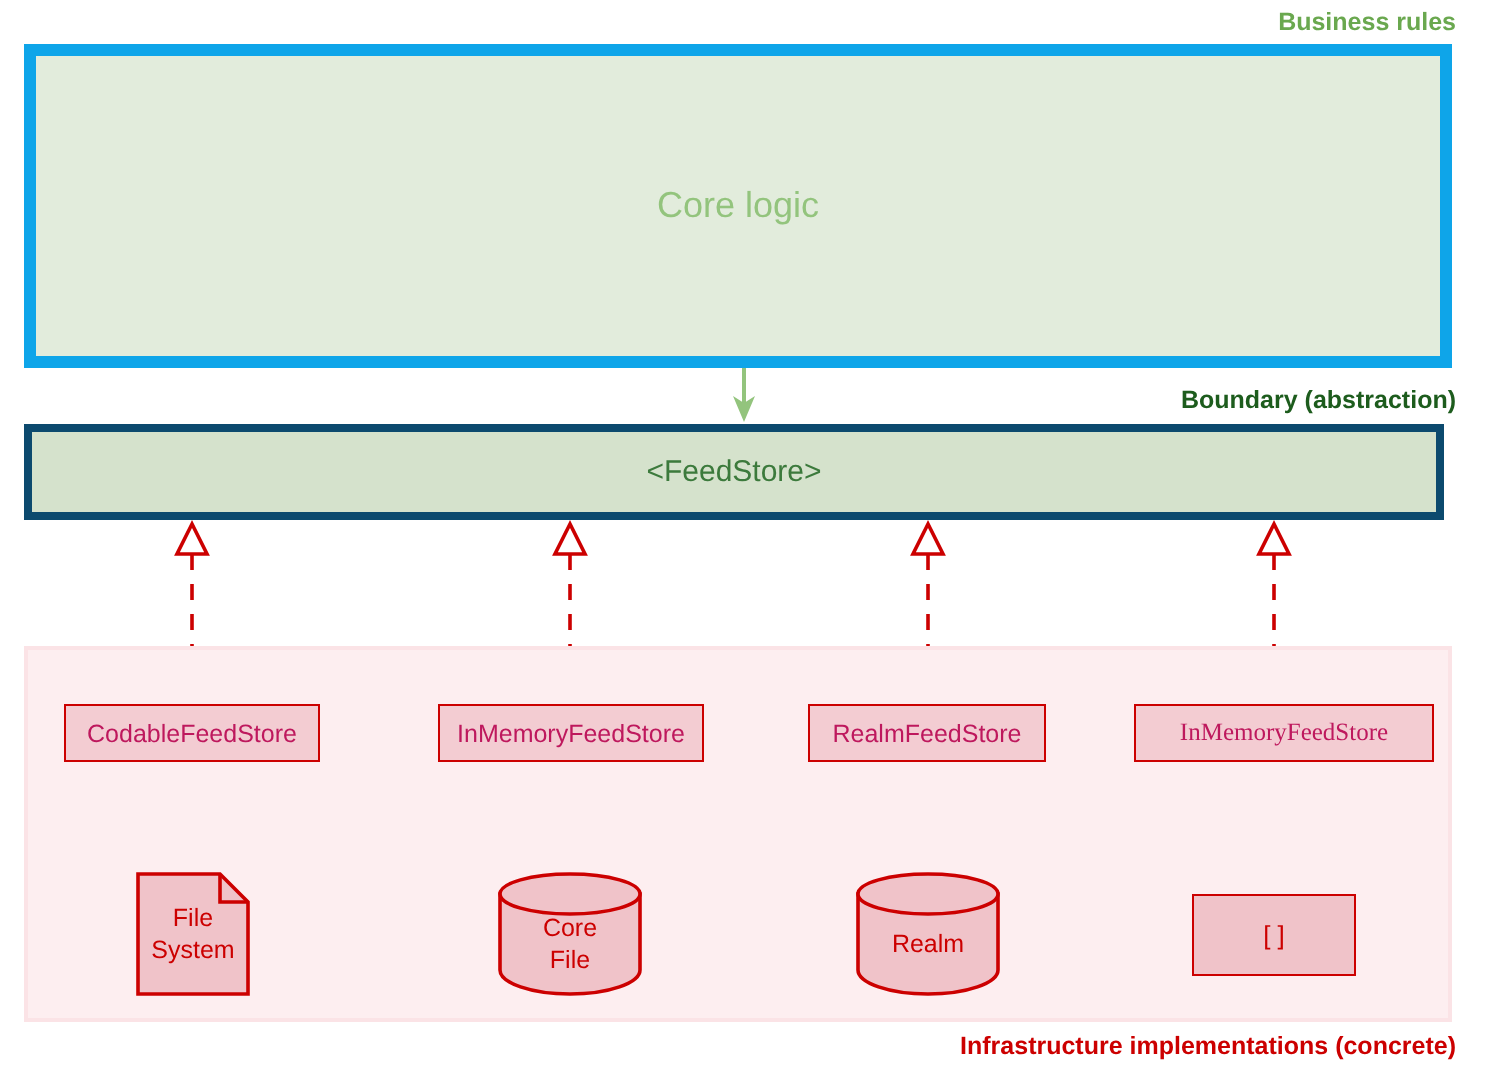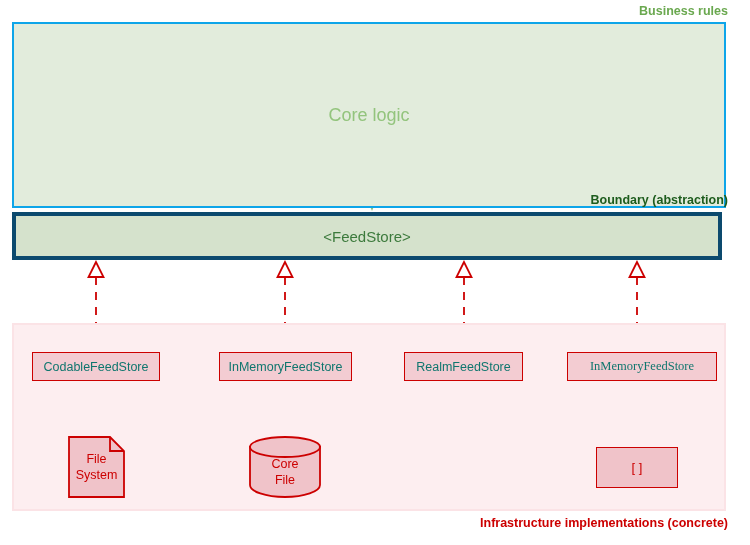--- a/index.html
+++ b/index.html
@@ -10,22 +10,22 @@
   #diagram{position:absolute;left:0;top:0;width:750px;height:545px;}
 
   
   .lbl{position:absolute;white-space:nowrap;font-weight:bold;font-size:12.5px;}
   #business-rules-label{right:22px;top:4px;color:#6aa84f;}
   #boundary-label{right:22px;top:193px;color:#1d5c1d;}
   #infra-label{right:22px;top:516px;color:#cc0000;}
 
   
   #core-logic-box{
-    position:absolute;left:12px;top:22px;width:714px;height:186px;
-    background:#e2ecdc;border:2px solid #0ea5e9;box-sizing:border-box;
+    position:absolute;left:12px;top:22px;width:714px;height:162px;
+    background:#e2ecdc;border:6px solid #0ea5e9;box-sizing:border-box;
   }
   #core-logic-text{
     position:absolute;left:0;right:0;top:50%;transform:translateY(-50%);
     text-align:center;font-size:18px;color:#93c47d;
   }
 
   
   #feedstore-box{
     position:absolute;left:12px;top:212px;width:710px;height:48px;
     background:#d5e2cc;border:4px solid #0c4a6e;box-sizing:border-box;
@@ -39,21 +39,21 @@
   #infra-region{
     position:absolute;left:12px;top:323px;width:714px;height:188px;
     background:#fdeef0;border:2px solid #fbe3e6;box-sizing:border-box;
   }
 
   
   .store-box{
     position:absolute;height:29px;background:#f3ccd2;
     border:1.6px solid #cc0000;box-sizing:border-box;
     display:flex;align-items:center;justify-content:center;
-    font-size:12.5px;color:#0f766e;white-space:nowrap;
+    font-size:12.5px;color:#be185d;white-space:nowrap;
   }
   
   .leaf-rect{
     position:absolute;background:#f0c3c9;border:1.8px solid #cc0000;
     box-sizing:border-box;display:flex;align-items:center;justify-content:center;
     font-size:13px;color:#cc0000;
   }
   .shape-label{
     position:absolute;left:0;right:0;top:50%;transform:translateY(-50%);
     text-align:center;font-size:12.5px;color:#cc0000;line-height:16px;
@@ -143,18 +143,25 @@
     <svg width="72" height="62" viewBox="0 0 72 62">
       <path d="M 1 11 L 1 49 C 1 55.5 16.7 61 36 61 C 55.3 61 71 55.5 71 49 L 71 11 Z" fill="#f0c3c9" stroke="#cc0000" stroke-width="1.8"></path>
       <ellipse cx="36" cy="11" rx="35" ry="10" fill="#f0c3c9" stroke="#cc0000" stroke-width="1.8"></ellipse>
     </svg>
     <div class="shape-label" style="top:58%;">
       <span>Core</span><br>
       <span>File</span>
     </div>
   </div>
 
+  <div class="shape-wrap" style="left:428px;top:436px;width:72px;height:62px;">
+    <svg width="72" height="62" viewBox="0 0 72 62">
+      <path d="M 1 11 L 1 49 C 1 55.5 16.7 61 36 61 C 55.3 61 71 55.5 71 49 L 71 11 Z" fill="#f0c3c9" stroke="#cc0000" stroke-width="1.8"></path>
+      <ellipse cx="36" cy="11" rx="35" ry="10" fill="#f0c3c9" stroke="#cc0000" stroke-width="1.8"></ellipse>
+    </svg>
+    <div class="shape-label" style="top:58%;">Realm</div>
+  </div>
 
   <div class="leaf-rect" style="left:596px;top:447px;width:82px;height:41px;">[ ]</div>
 
   <div class="lbl" id="infra-label">Infrastructure implementations (concrete)</div>
 
 </div>
 
 </body></html>

